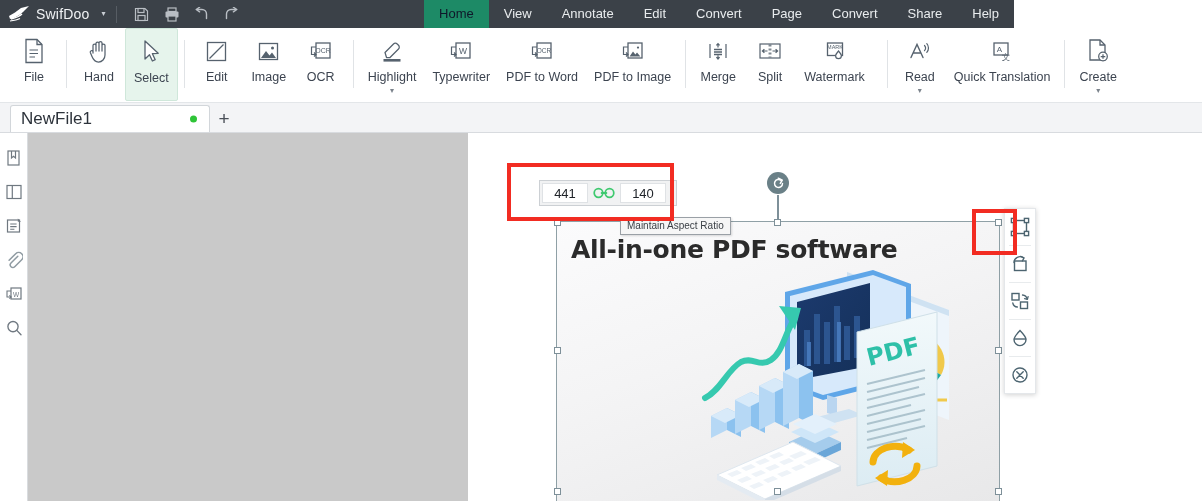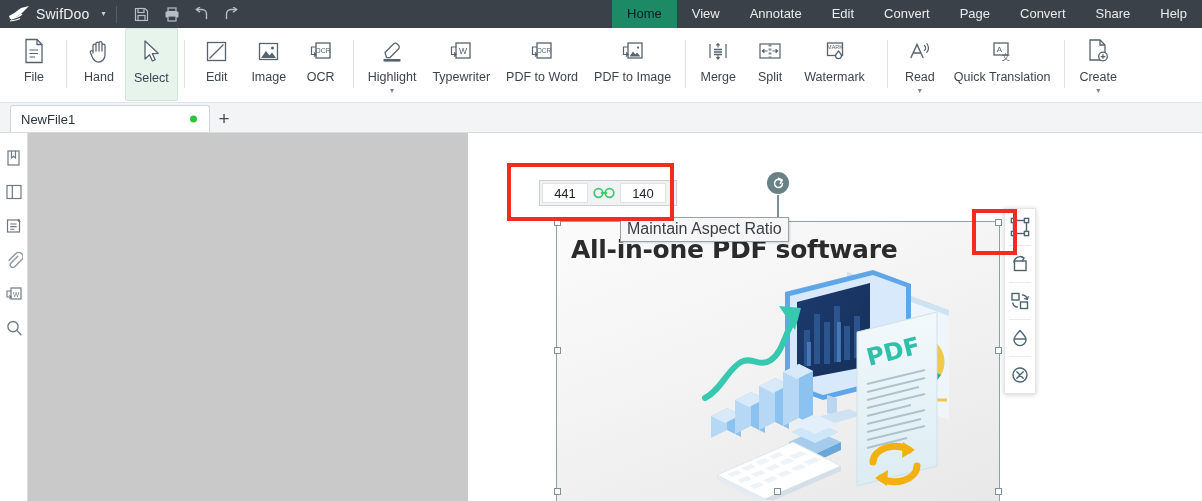--- a/index.html
+++ b/index.html
@@ -8,21 +8,21 @@
     font-family: "Liberation Sans", sans-serif;
     font-size: 12px;
     color: #3c4450;
     background:#ffffff;
     -webkit-font-smoothing: antialiased;
   }
   .app { position:relative; width:1202px; height:501px; }
 
   
   .titlebar {
-    position:absolute; left:0; top:0; width:1202px; height:28px;
+    position:absolute; left:0; top:0; width:1014px; height:28px;
     background:#3b4148;
     display:flex; align-items:center;
   }
   .brand { display:flex; align-items:center; height:28px; padding-left:8px; }
   .brand-logo { width:22px; height:18px; position:relative; margin-right:6px; }
   .brand-name {
     color:#f0f2f4; font-size:14px; letter-spacing:.2px;
   }
   .brand-caret {
     margin-left:12px; color:#c9ced4; font-size:8px; line-height:1;
@@ -66,21 +66,21 @@
   .tabstrip {
     position:absolute; left:0; top:103px; width:1202px; height:30px;
     background:#f3f4f6;
     border-bottom:1px solid #d8dbdf;
     display:flex; align-items:flex-end;
   }
   .doc-tab {
     margin-left:10px; width:200px; height:27px; background:#ffffff;
     border:1px solid #d2d6da; border-bottom:none; border-radius:3px 3px 0 0;
     display:flex; align-items:center; padding:0 10px;
-    font-size:13px; color:#2d333b;
+    font-size:17px; color:#2d333b;
     position:relative;
   }
   .doc-tab .dot {
     position:absolute; right:12px; top:50%; transform:translateY(-50%);
     width:7px; height:7px; border-radius:50%; background:#2ec437;
   }
   .newtab {
     width:28px; height:27px; display:flex; align-items:center; justify-content:center;
     font-size:19px; color:#4a5058; font-weight:300;
   }
@@ -145,21 +145,21 @@
     width:46px; height:20px; margin:0 2px; background:#ffffff;
     border:1px solid #dfe2e5;
     display:flex; align-items:center; justify-content:center;
     font-size:13px; color:#20242a;
   }
   .link-ico { width:28px; display:flex; align-items:center; justify-content:center; }
 
   .tooltip {
     position:absolute; left:152px; top:84px;
     background:#f6f6f6; border:1px solid #9aa0a6;
-    padding:2px 6px 3px 6px; font-size:16px; color:#3a3f45;
+    padding:2px 6px 3px 6px; font-size:10px; color:#3a3f45;
     white-space:nowrap; z-index:32; box-shadow:1px 1px 2px rgba(0,0,0,.14);
   }
 
   
   .redbox { position:absolute; border:4px solid #f22c22; z-index:40; pointer-events:none; }
 
   
   .img-tools {
     position:absolute; left:536px; top:75px; width:32px; height:186px;
     background:#ffffff; border:1px solid #e4e7ea;

